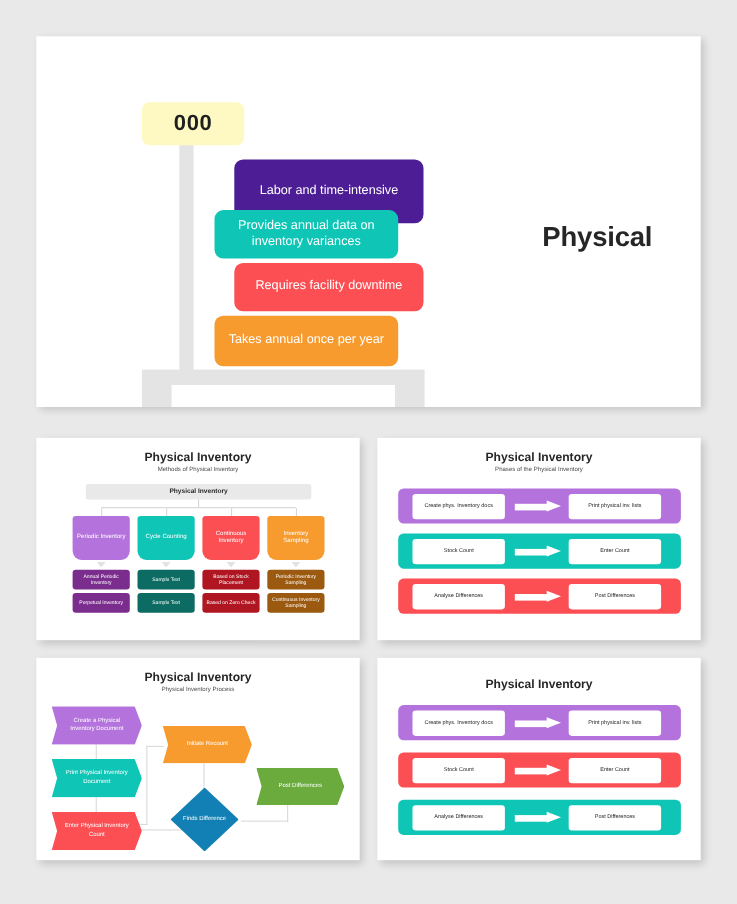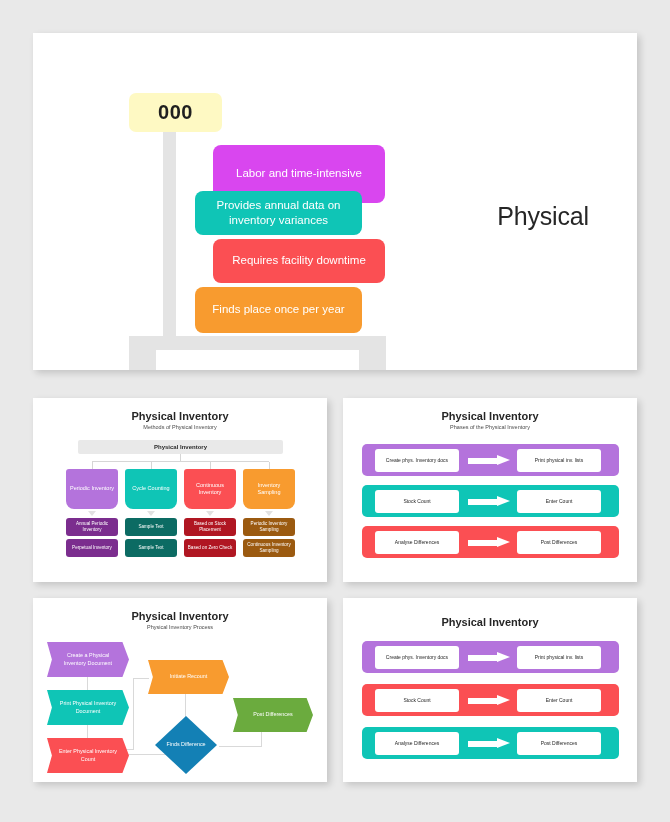--- a/index.html
+++ b/index.html
@@ -16,21 +16,21 @@
     background: #ffffff;
     box-shadow: 3px 3px 7px rgba(0,0,0,0.16);
   }
 
   
   #hero { left: 33px; top: 33px; width: 604px; height: 337px; }
 
   .hero-title {
     position: absolute; left: 415px; top: 168px; width: 190px;
     text-align: center;
-    font-size: 25px; font-weight: normal; line-height: 1.22;
+    font-size: 25px; font-weight: bold; line-height: 1.22;
     color: #262626; letter-spacing: -0.2px;
   }
 
   
   .stand-post {
     position: absolute; left: 130px; top: 92px; width: 13px; height: 215px;
     background: #e4e4e4;
   }
   .stand-badge {
     position: absolute; left: 96px; top: 60px; width: 93px; height: 39px;
@@ -53,21 +53,21 @@
   .hero-bar {
     position: absolute;
     border-radius: 8px;
     display: flex; align-items: center; justify-content: center;
     text-align: center;
     color: #ffffff;
     font-size: 11.5px;
     line-height: 1.32;
     padding: 0 12px;
   }
-  #hb0 { left: 180px; top: 112px; width: 172px; height: 58px; background: #d946ef; }
+  #hb0 { left: 180px; top: 112px; width: 172px; height: 58px; background: #4c1d95; }
   #hb1 { left: 162px; top: 158px; width: 167px; height: 44px; background: #0fc5b6; }
   #hb2 { left: 180px; top: 206px; width: 172px; height: 44px; background: #fb4f53; }
   #hb3 { left: 162px; top: 254px; width: 167px; height: 46px; background: #f89b2f; }
 
   
   .mini { width: 294px; height: 184px; }
   #s-methods  { left: 33px;  top: 398px; }
   #s-phases   { left: 343px; top: 398px; }
   #s-process  { left: 33px;  top: 598px; }
   #s-phases2  { left: 343px; top: 598px; }
@@ -172,21 +172,21 @@
       <div class="hero-bar" id="hb0">
         <span>Labor and time-intensive</span>
       </div>
       <div class="hero-bar" id="hb1">
         <span>Provides annual data on inventory variances</span>
       </div>
       <div class="hero-bar" id="hb2">
         <span>Requires facility downtime</span>
       </div>
       <div class="hero-bar" id="hb3">
-        <span>Finds place once per year</span>
+        <span>Takes annual once per year</span>
       </div>
     </div>
 
     <div class="hero-title">
       <div>Physical</div>
     </div>
   </div>
 
   <div class="slide mini" id="s-methods">
     <div class="mini-title">Physical Inventory</div>

